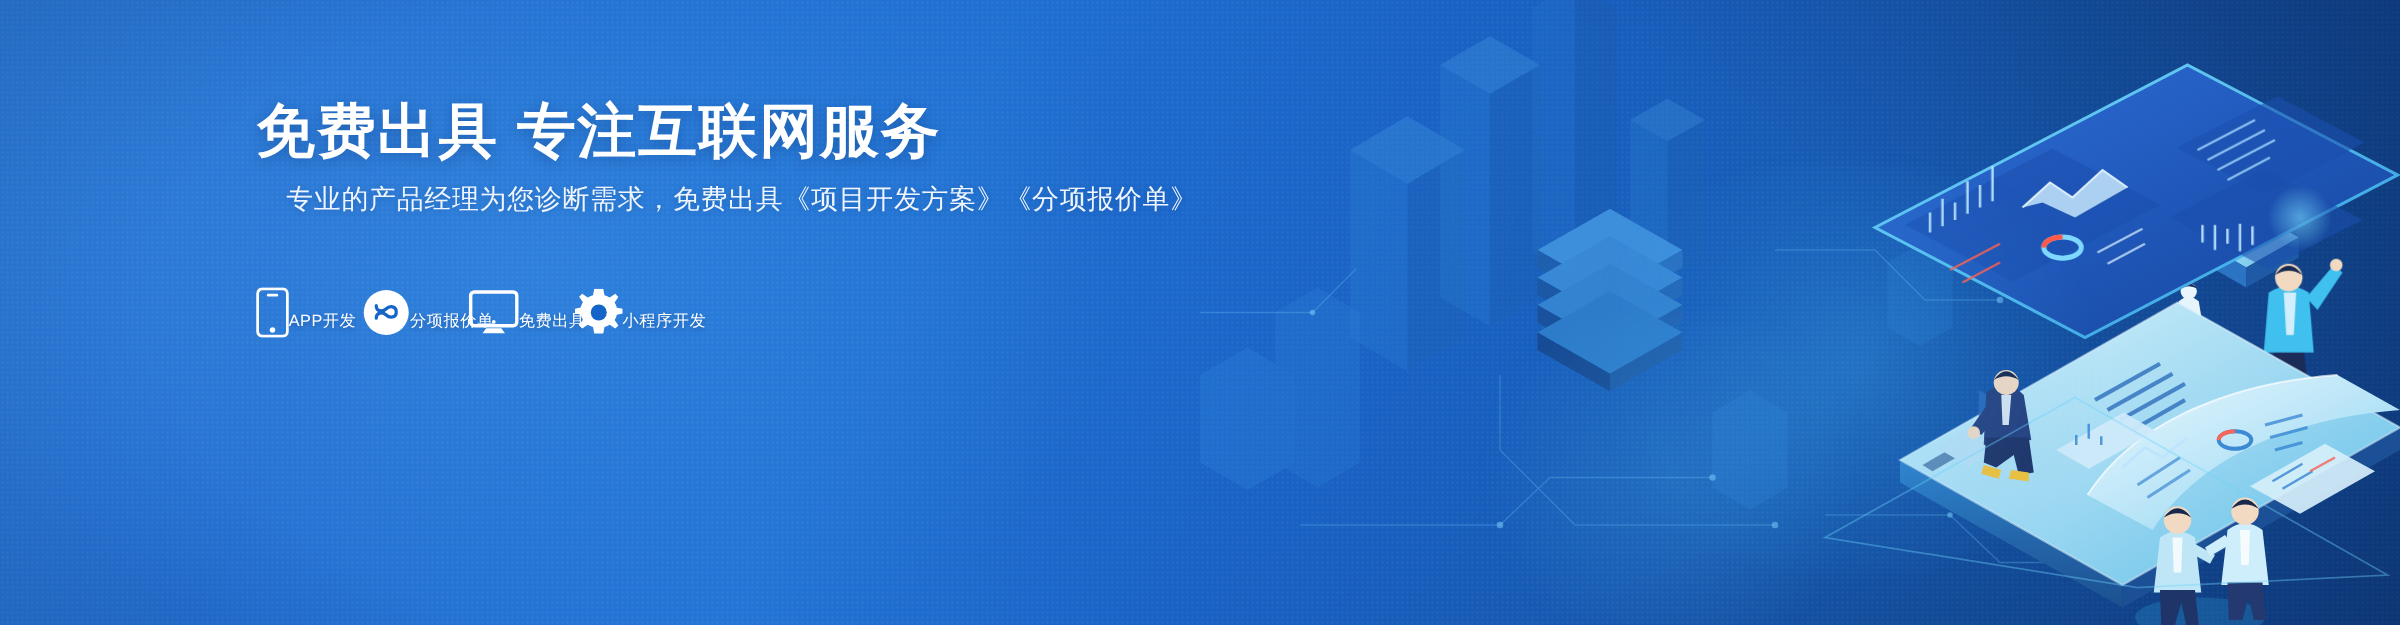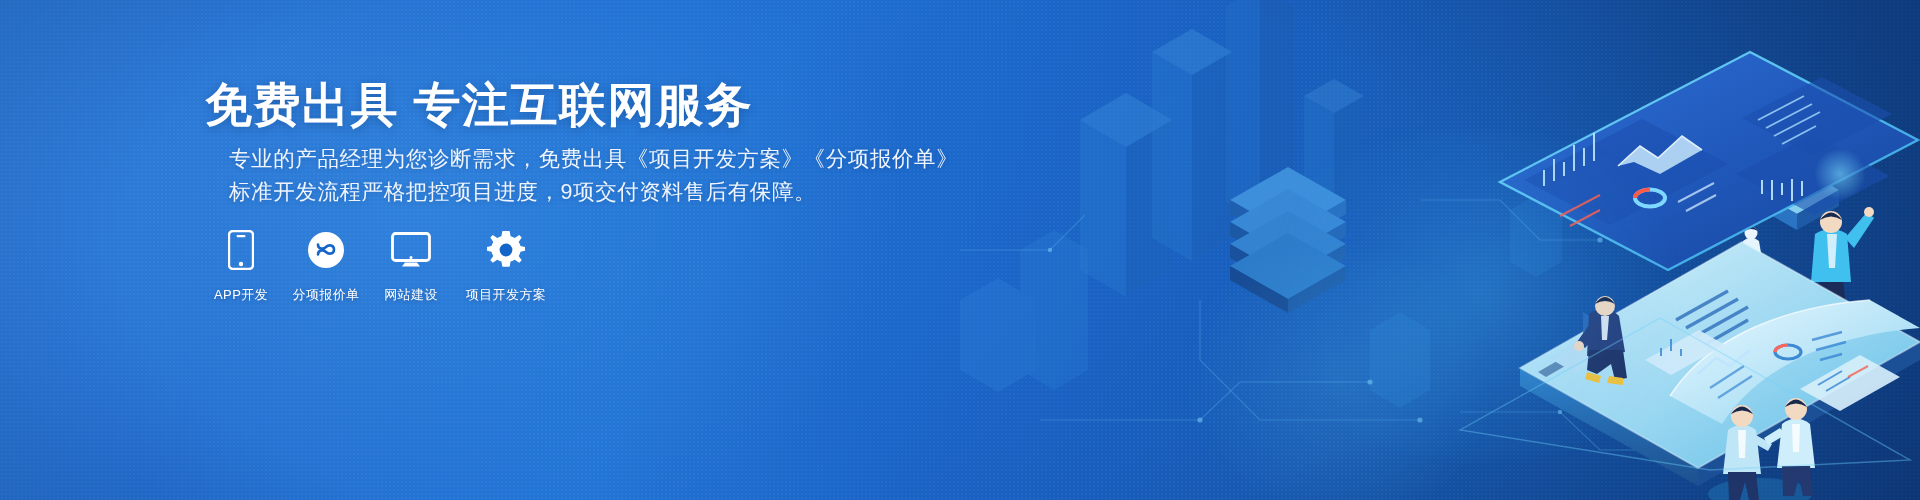--- a/index.html
+++ b/index.html
@@ -57,21 +57,21 @@
     font-weight:400;
     text-shadow:0 1px 5px rgba(4,32,80,0.22);
   }
 
   .services {
     position:absolute; left:205px; top:228px;
     display:flex; align-items:flex-start;
   }
   .svc {
     width:72px;
-    display:flex; flex-direction:column; align-items:center;
+    display:flex; flex-direction:row; align-items:center;
     margin-right:13px;
   }
   .svc:last-child { margin-right:0; }
   .svc-ico {
     height:44px; width:46px;
     display:flex; align-items:center; justify-content:center;
     margin-bottom:14px;
   }
   .svc-ico svg { display:block; }
   .svc-lbl {
@@ -434,21 +434,20 @@
   </div>
 
   <div class="vignette"></div>
 
   <div class="content">
 
     <div class="headline">免费出具 专注互联网服务</div>
 
     <div class="sub">
       <div class="sub-line">专业的产品经理为您诊断需求，免费出具《项目开发方案》《分项报价单》</div>
-      <div class="sub-line">标准开发流程严格把控项目进度，9项交付资料售后有保障。</div>
     </div>
 
     <div class="services">
 
       <div class="svc">
         <span class="svc-ico">
           <svg width="26" height="40" viewBox="0 0 26 40">
             <rect x="1" y="1" width="24" height="38" rx="4" fill="none" stroke="#ffffff" stroke-width="2.4"></rect>
             <rect x="8.5" y="5" width="9" height="2.2" rx="1.1" fill="#ffffff"></rect>
             <circle cx="13" cy="34" r="2.2" fill="#ffffff"></circle>
@@ -469,29 +468,29 @@
 
 
       <div class="svc">
         <span class="svc-ico">
           <svg width="40" height="36" viewBox="0 0 40 36">
             <rect x="1.5" y="1.5" width="37" height="27" rx="3" fill="none" stroke="#ffffff" stroke-width="2.8"></rect>
             <circle cx="20" cy="25.5" r="1.5" fill="#ffffff"></circle>
             <path d="M14 30.5 l12 0 l3 4 l-18 0 Z" fill="#ffffff"></path>
           </svg>
         </span>
-        <span class="svc-lbl">网站建设</span>
+        <span class="svc-lbl">免费出具</span>
       </div>
 
       <div class="svc wide">
         <span class="svc-ico">
           <svg width="38" height="38" viewBox="0 0 38 38">
             <path fill="#ffffff" d="M19 0 l3.6 0 l1 5.2 c1.5 .4 2.9 1 4.2 1.8 l4.4 -3 l2.5 2.5 l-3 4.4 c.8 1.3 1.4 2.7 1.8 4.2 l5.2 1 l0 3.6 l-5.2 1 c-.4 1.5 -1 2.9 -1.8 4.2 l3 4.4 l-2.5 2.5 l-4.4 -3 c-1.3 .8 -2.7 1.4 -4.2 1.8 l-1 5.2 l-3.6 0 l-3.6 0 l-1 -5.2 c-1.5 -.4 -2.9 -1 -4.2 -1.8 l-4.4 3 l-2.5 -2.5 l3 -4.4 c-.8 -1.3 -1.4 -2.7 -1.8 -4.2 l-5.2 -1 l0 -3.6 l5.2 -1 c.4 -1.5 1 -2.9 1.8 -4.2 l-3 -4.4 l2.5 -2.5 l4.4 3 c1.3 -.8 2.7 -1.4 4.2 -1.8 l1 -5.2 Z"></path>
             <circle cx="19" cy="19" r="6.4" fill="#1565c8"></circle>
           </svg>
         </span>
-        <span class="svc-lbl">项目开发方案</span>
+        <span class="svc-lbl">小程序开发</span>
       </div>
 
     </div>
   </div>
 
 </div>
 
 </body></html>

